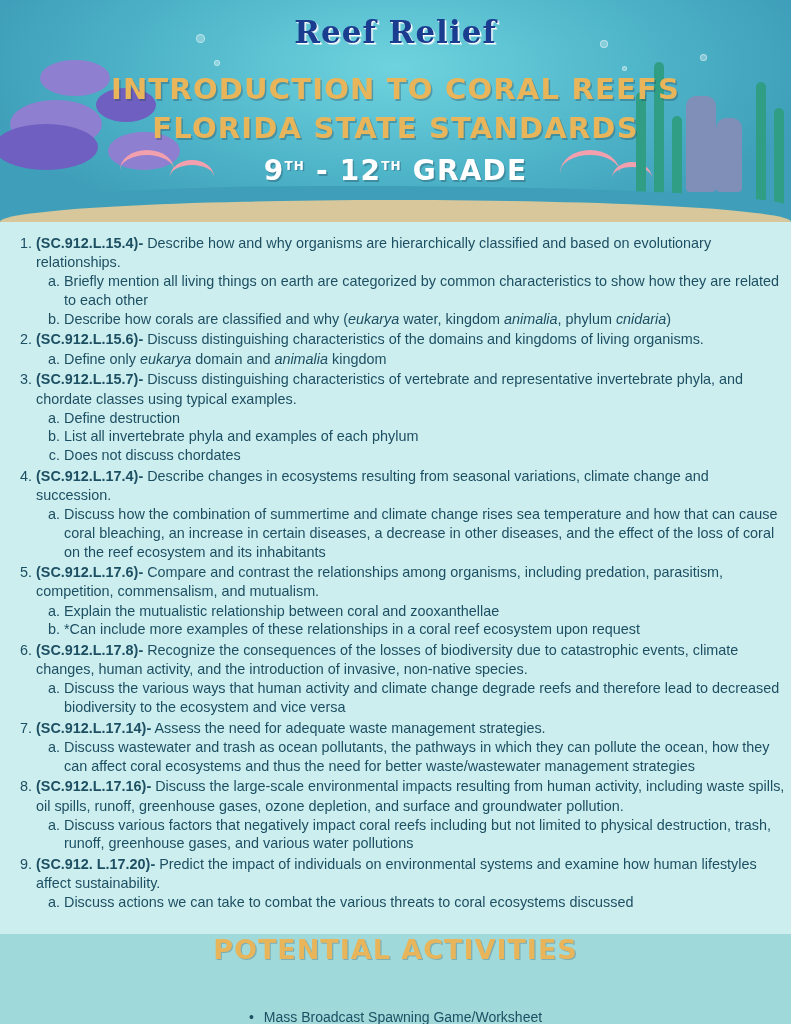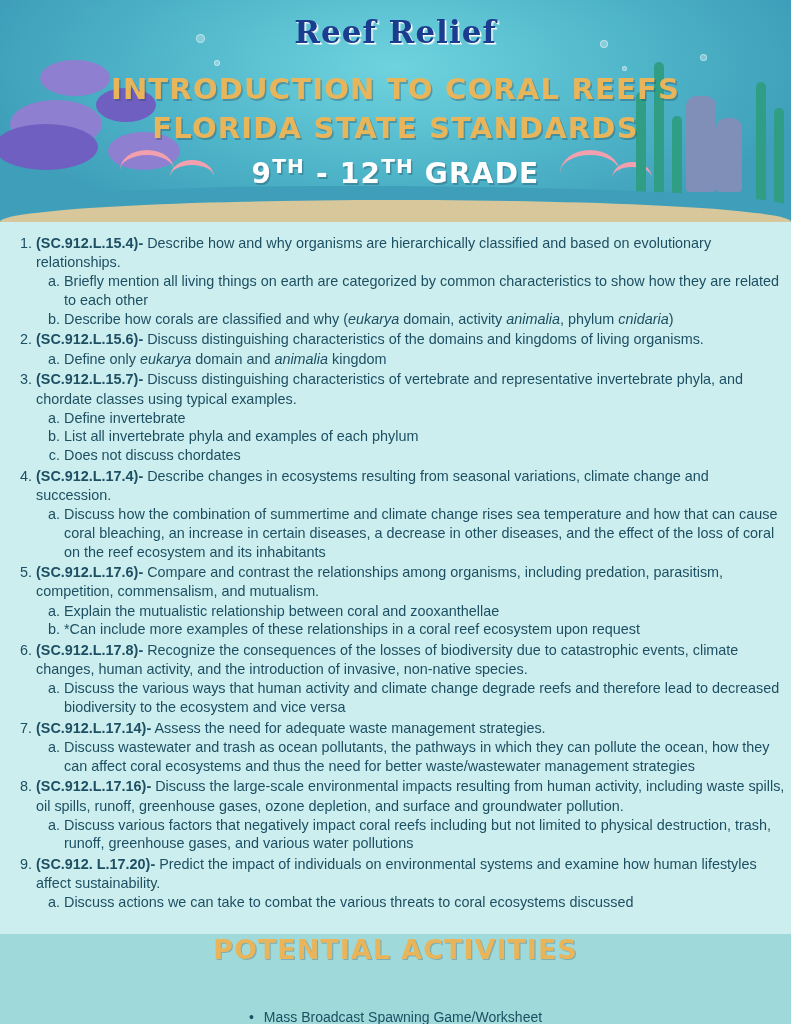--- a/index.html
+++ b/index.html
@@ -100,21 +100,21 @@
   .title-3 {
     font-family: "DejaVu Sans", sans-serif;
     font-weight: bold;
     font-size: 28px;
     letter-spacing: 1.2px;
     color: #ffffff;
     text-shadow: 1.5px 1.5px 0 rgba(40,70,90,0.35);
     margin-top: 6px;
     text-transform: uppercase;
   }
-  .title-3 sup { font-size: 20px; vertical-align: super; }
+  .title-3 sup { font-size: 12px; vertical-align: super; }
 
   
   .content {
     position: absolute;
     top: 222px; left: 0;
     width: 791px;
     height: 712px;
     background: #cdeeee;
     padding: 12px 4px 0 10px;
   }
@@ -224,27 +224,27 @@
       <div class="title-3">
         <span>9</span><sup>TH</sup><span> - 12</span><sup>TH</sup><span> Grade</span>
       </div>
     </div>
   </div>
 
   <div class="content">
     <ol class="standards" id="standards-list">
         <li><span class="code">(SC.912.L.15.4)-</span><span class="desc"> Describe how and why organisms are hierarchically classified and based on evolutionary relationships.</span><ol class="sub">
             <li><span>Briefly mention all living things on earth are categorized by common characteristics to show how they are related to each other</span></li>
-            <li><span>Describe how corals are classified and why (</span><em>eukarya</em><span> domain, activity </span><em>animalia</em><span>, phylum </span><em>cnidaria</em><span>)</span></li>
+            <li><span>Describe how corals are classified and why (</span><em>eukarya</em><span> water, kingdom </span><em>animalia</em><span>, phylum </span><em>cnidaria</em><span>)</span></li>
           </ol></li>
         <li><span class="code">(SC.912.L.15.6)-</span><span class="desc"> Discuss distinguishing characteristics of the domains and kingdoms of living organisms.</span><ol class="sub">
             <li><span>Define only </span><em>eukarya</em><span> domain and </span><em>animalia</em><span> kingdom</span></li>
           </ol></li>
         <li><span class="code">(SC.912.L.15.7)-</span><span class="desc"> Discuss distinguishing characteristics of vertebrate and representative invertebrate phyla, and chordate classes using typical examples.</span><ol class="sub">
-            <li><span>Define invertebrate</span></li>
+            <li><span>Define destruction</span></li>
             <li><span>List all invertebrate phyla and examples of each phylum</span></li>
             <li><span>Does not discuss chordates</span></li>
           </ol></li>
         <li><span class="code">(SC.912.L.17.4)-</span><span class="desc"> Describe changes in ecosystems resulting from seasonal variations, climate change and succession.</span><ol class="sub">
             <li><span>Discuss how the combination of summertime and climate change rises sea temperature and how that can cause coral bleaching, an increase in certain diseases, a decrease in other diseases, and the effect of the loss of coral on the reef ecosystem and its inhabitants</span></li>
           </ol></li>
         <li><span class="code">(SC.912.L.17.6)-</span><span class="desc"> Compare and contrast the relationships among organisms, including predation, parasitism, competition, commensalism, and mutualism.</span><ol class="sub">
             <li><span>Explain the mutualistic relationship between coral and zooxanthellae</span></li>
             <li><span>*Can include more examples of these relationships in a coral reef ecosystem upon request</span></li>
           </ol></li>

